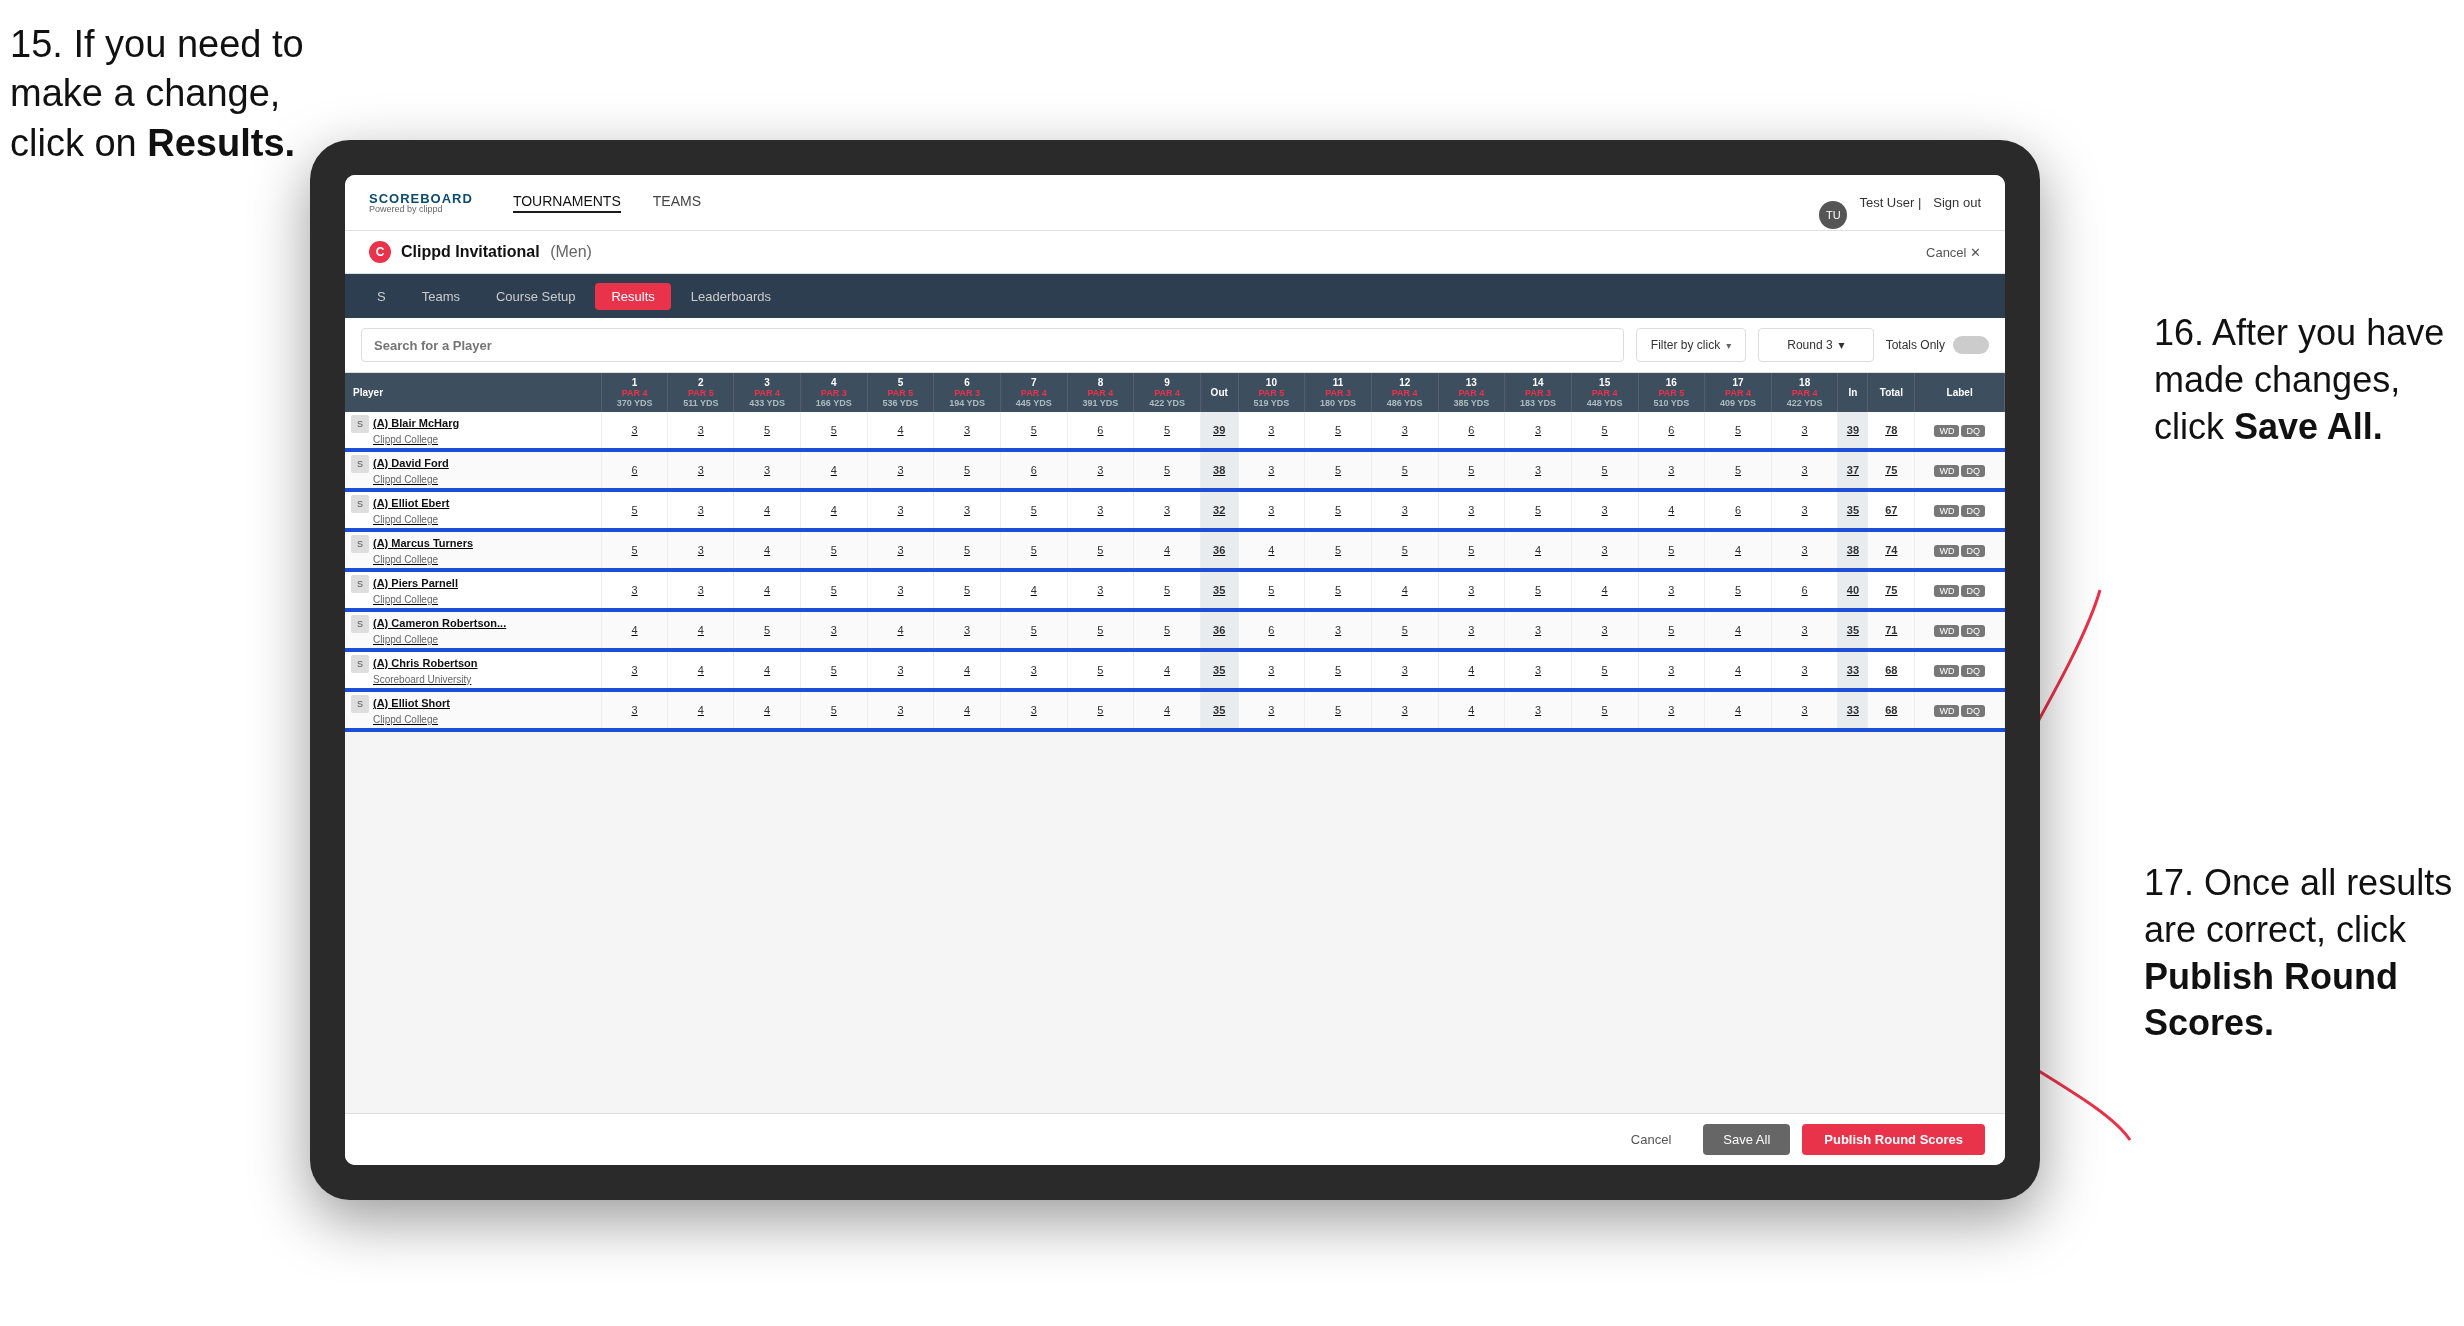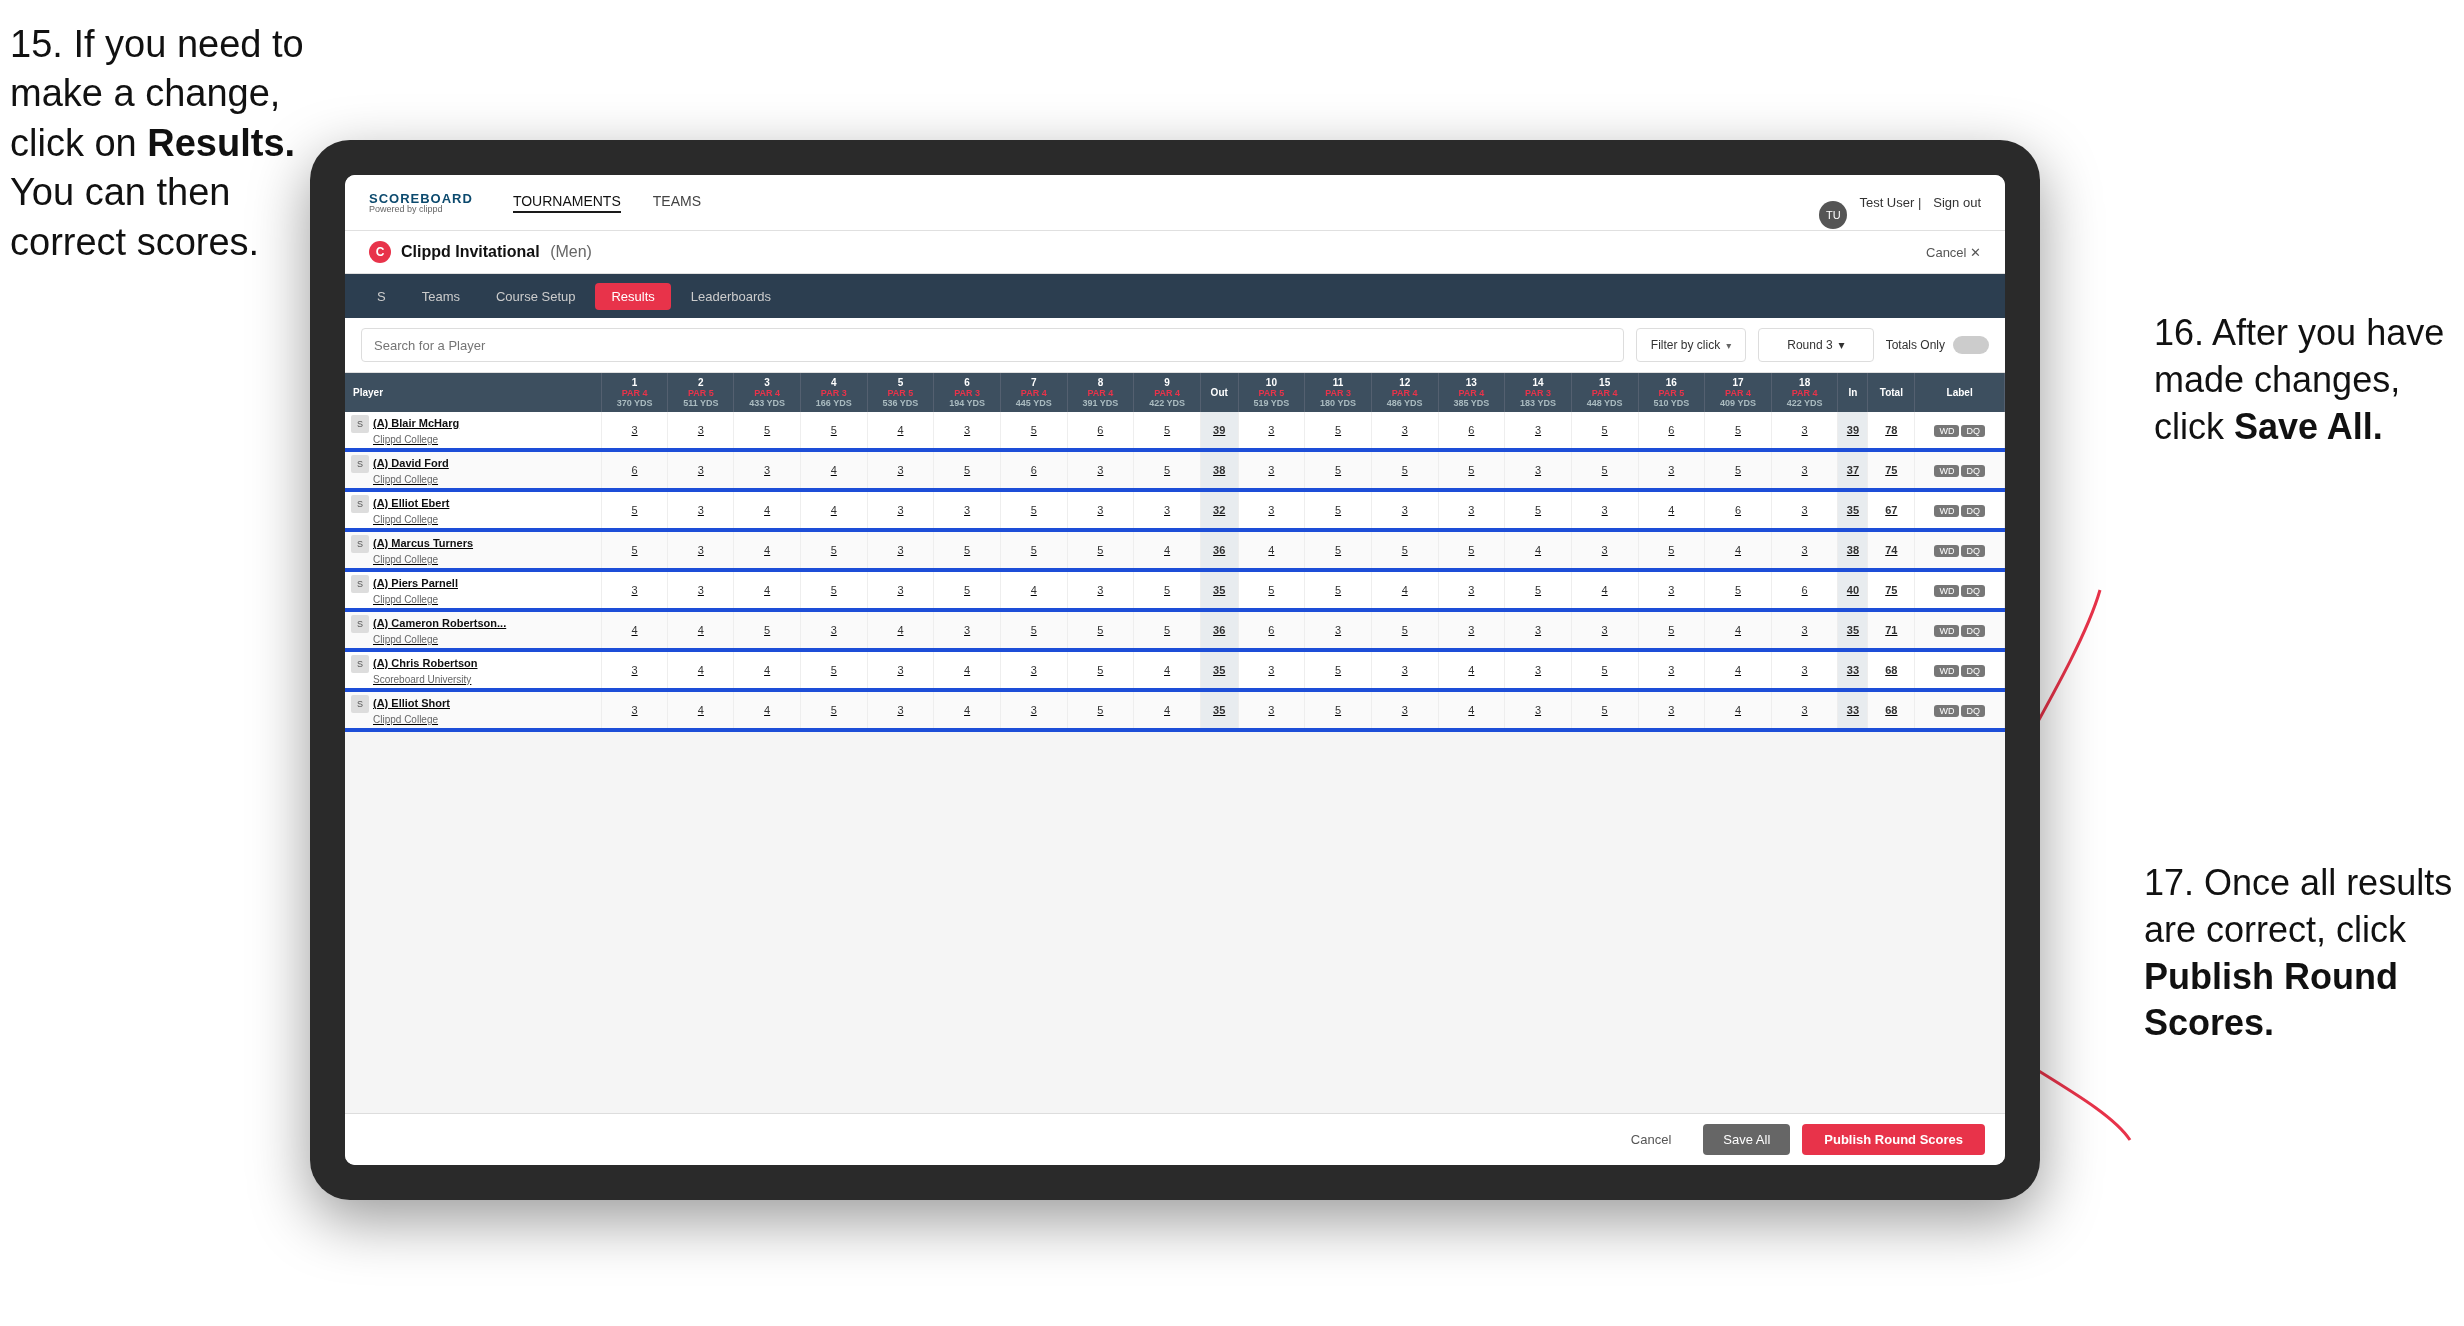--- a/index.html
+++ b/index.html
@@ -210,20 +210,21 @@
       flex-shrink: 0;
     }
     .search-input {
       flex: 1;
       height: 34px;
       border: 1px solid #ddd;
       border-radius: 4px;
       padding: 0 12px;
       font-size: 13px;
       color: #999;
+      font-weight: bold;
     }
     .filter-btn {
       height: 34px;
       padding: 0 14px;
       border: 1px solid #ddd;
       border-radius: 4px;
       background: #fff;
       font-size: 12px;
       color: #333;
       cursor: pointer;
@@ -407,21 +408,20 @@
       font-weight: 600;
     }
   </style>
 </head>
 <body>
 
 <div class="instruction-left">
   <span>15.</span>
   <span>If you need to make a change, click on </span><strong>Results.</strong>
   <br>
-  <span>You can then correct scores.</span>
 </div>
 
 <div class="instruction-right-top" style="position:absolute;right:10px;top:310px;width:300px;font-size:36px;line-height:1.3;">
   <span>16.</span>
   <span>After you have made changes, click </span>
   <strong>Save All.</strong>
 </div>
 
 <div class="instruction-right-bottom" style="position:absolute;right:10px;top:860px;width:310px;font-size:36px;line-height:1.3;">
   <span>17.</span>

